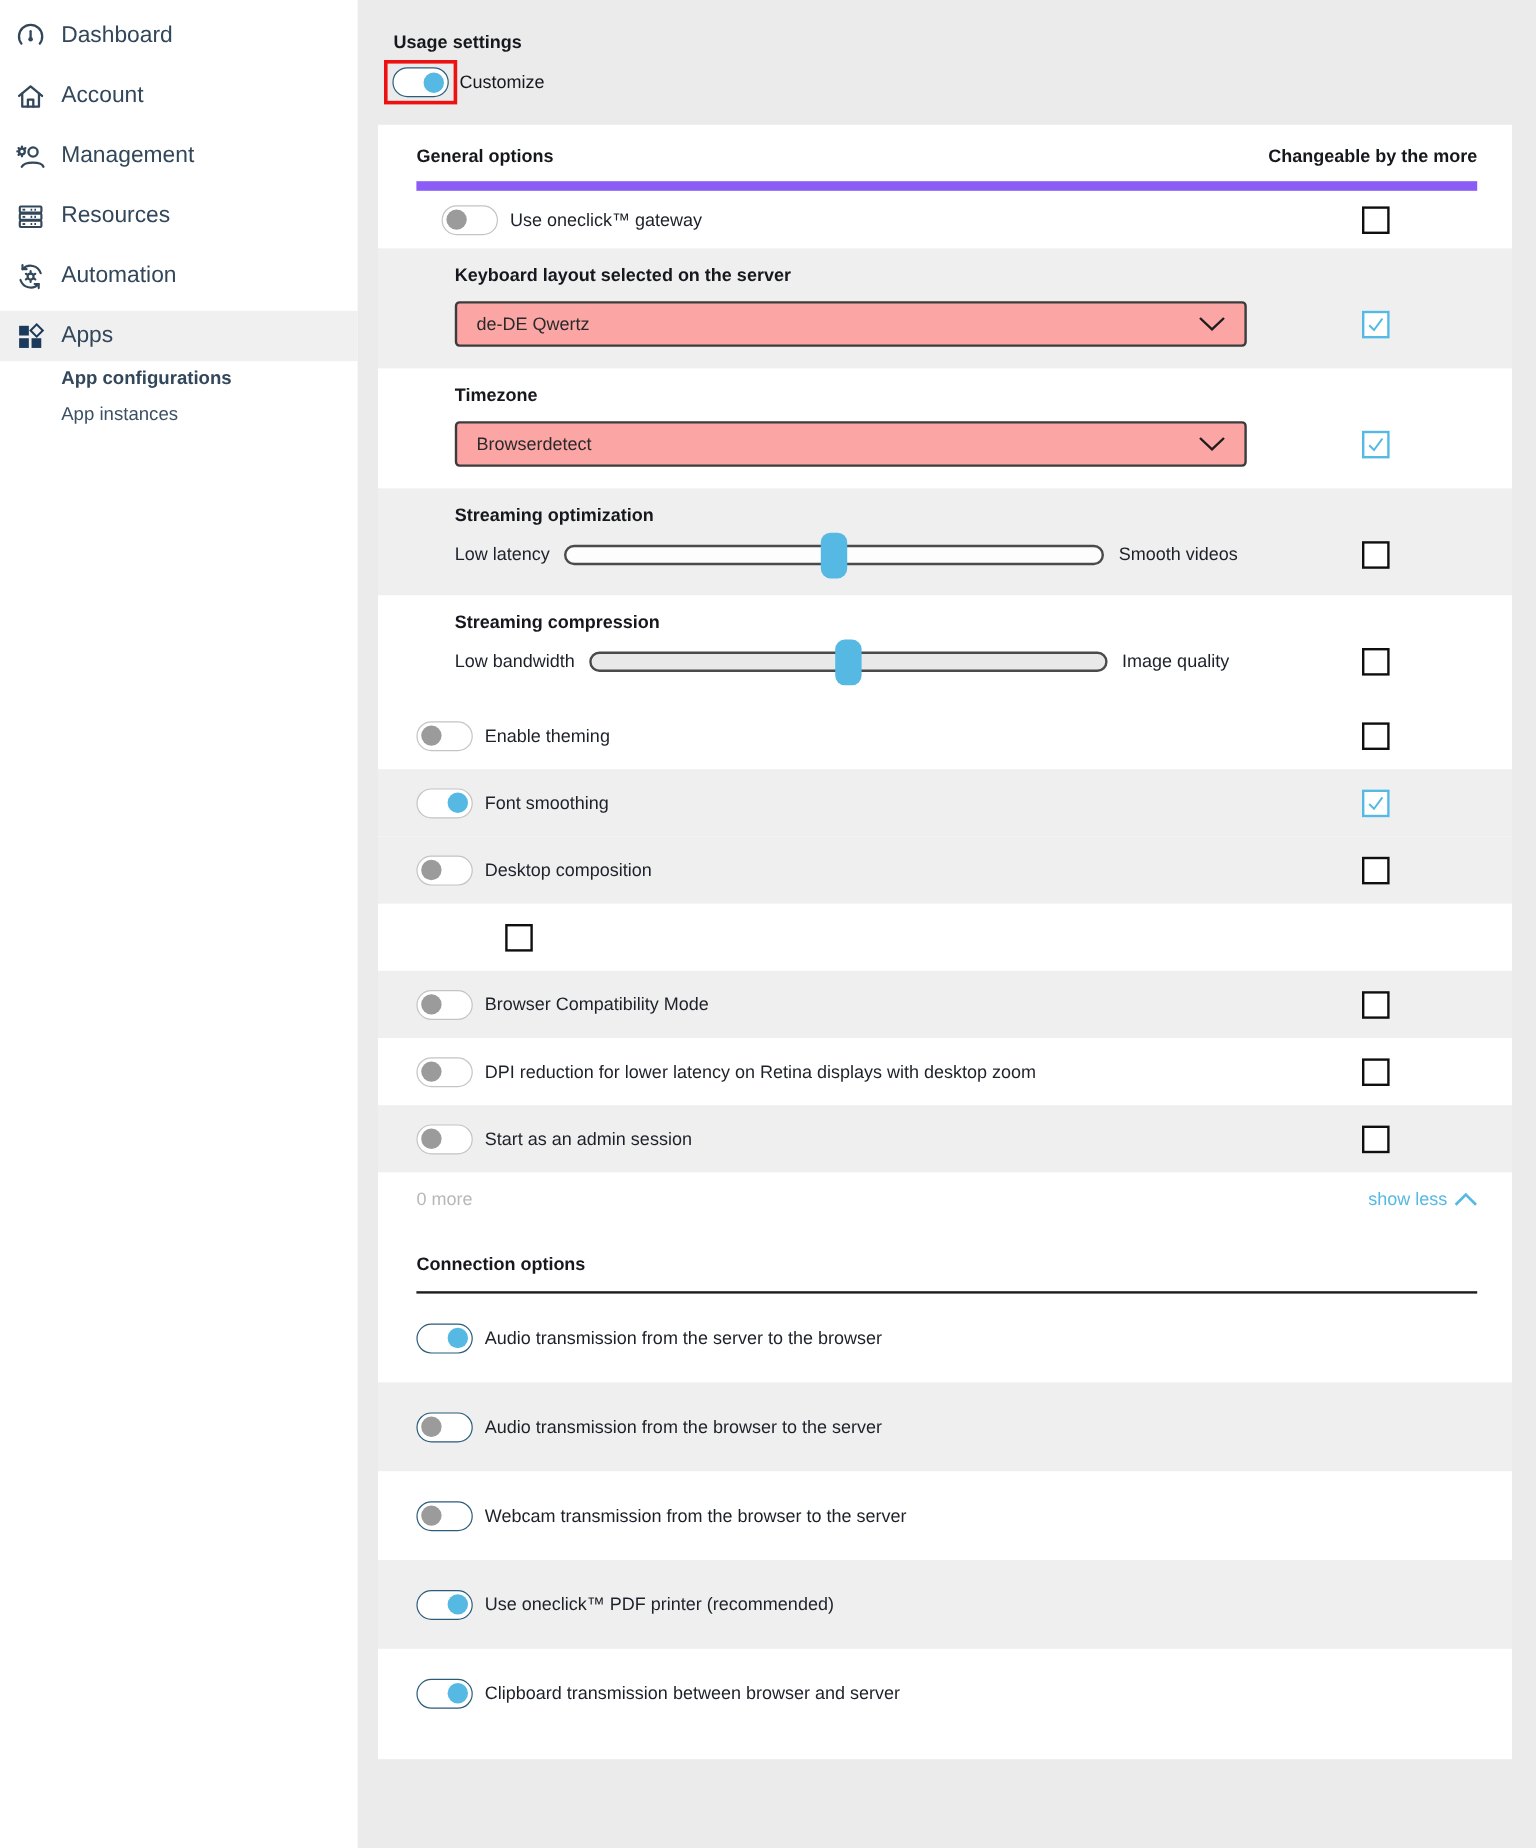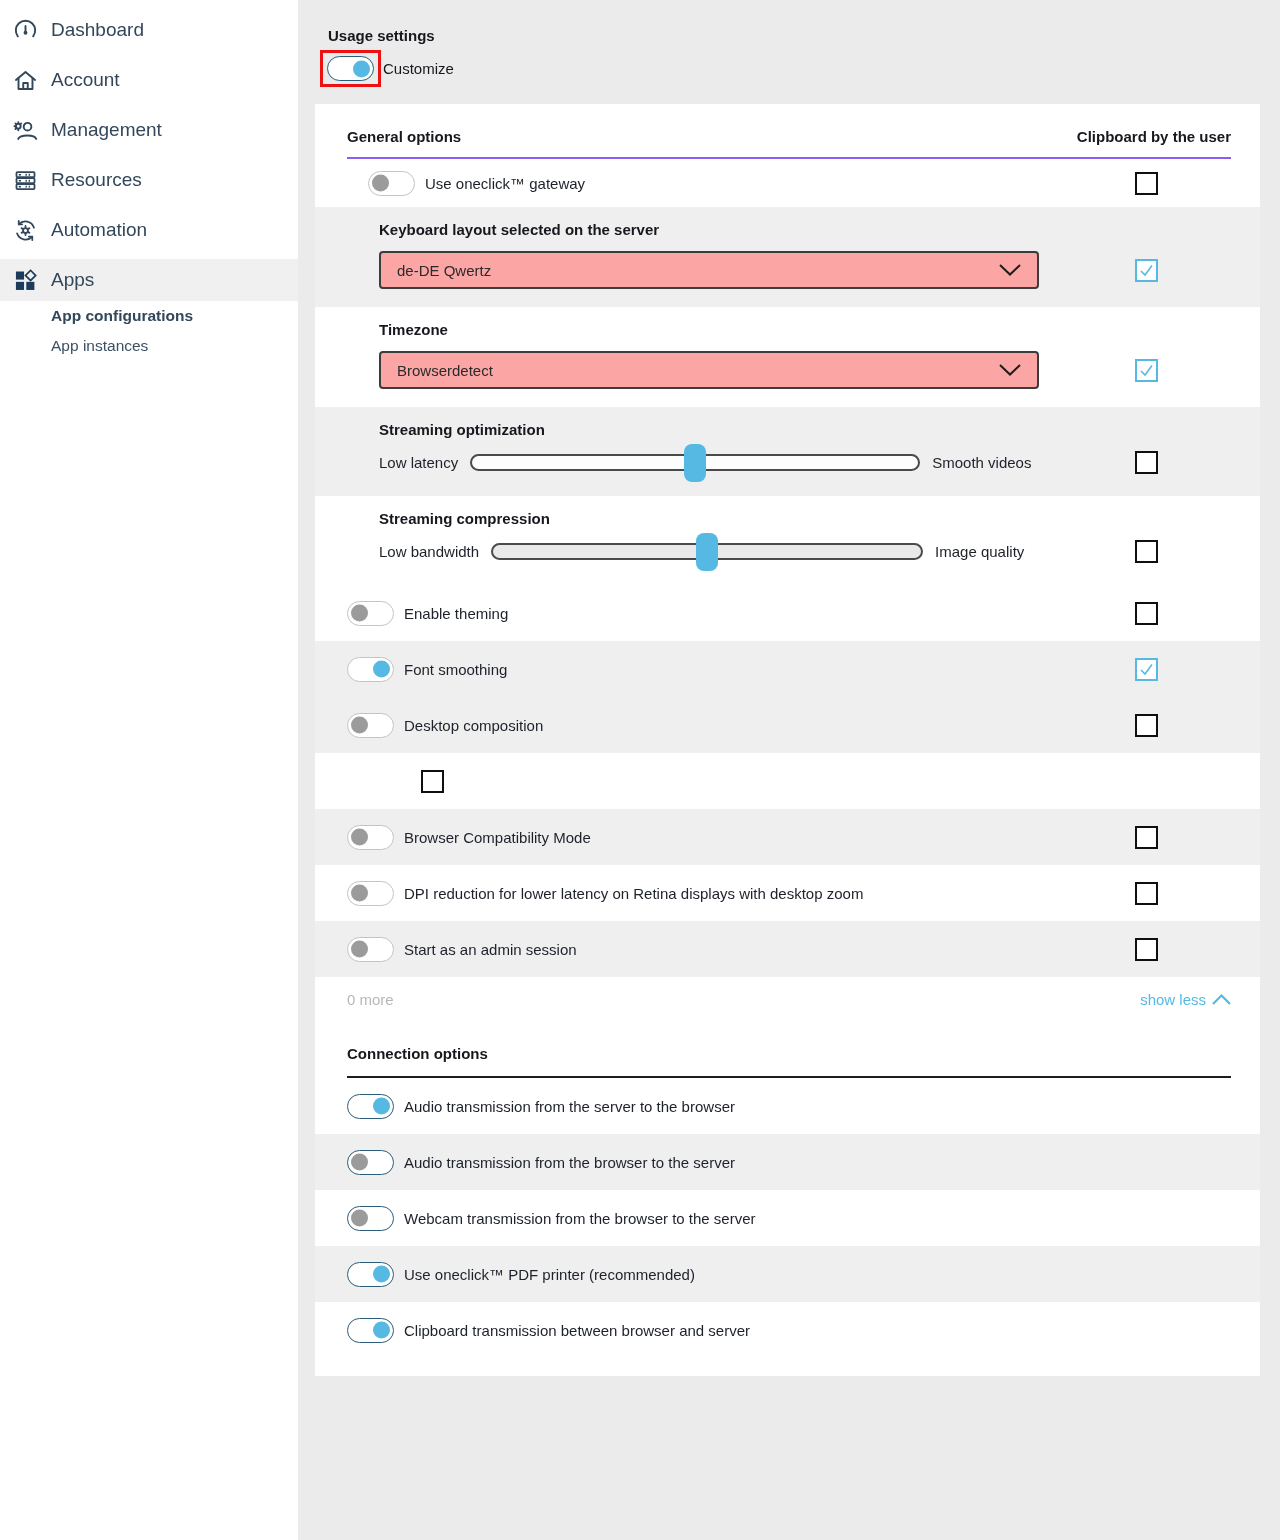--- a/index.html
+++ b/index.html
@@ -29,21 +29,21 @@
   .usage-toggle-row { display:flex; align-items:center; margin-left:5px; }
   .red-outline { display:inline-flex; align-items:center; justify-content:center;
     border:3px solid #ee1111; padding:3px 4px; background:transparent; }
   .usage-toggle-label { font-size:15px; margin-left:2px; color:#16181d; }
 
   
   .card { background:#ffffff; width:945px; margin-top:17px; padding-bottom:18px; }
   .card-header {
     display:flex; justify-content:space-between; align-items:flex-end;
     height:55px; margin:0 29px 0 32px; padding-bottom:12px;
-    border-bottom:2px solid #8b5cf6;
+    border-bottom:8px solid #8b5cf6;
     font-size:15px; font-weight:bold; color:#16181d;
   }
 
   .g-row { display:flex; align-items:center; padding:0 0 0 32px; }
   .g-row.alt { background:#efefef; }
   .row-main { flex:1; display:flex; align-items:center; min-width:0; }
   .right-col { width:170px; flex-shrink:0; display:flex; justify-content:center; align-items:center; margin-right:29px; }
 
   .toggle-row { height:56px; }
   .toggle-row.first { height:48px;margin-left:21px; }
@@ -85,21 +85,21 @@
   
   .g-footer { display:flex; justify-content:space-between; align-items:center; height:44px; padding:0 29px 0 32px; }
   .more-text { font-size:15px; color:#b8b8b8; }
   .show-less { font-size:15px; color:#55b9e4; display:flex; align-items:center; gap:6px; cursor:pointer; }
 
   
   .conn-header {
     margin:24px 29px 0 32px; padding-bottom:14px; border-bottom:2px solid #1d1d1d;
     font-size:15px; font-weight:bold; color:#16181d;
   }
-  .conn-row { height:56px; }
+  .conn-row { height:74px; }
 
   svg { display:block; }
 </style>
 </head>
 <body>
 
 <div class="app">
 
   <aside class="sidebar">
 
@@ -194,21 +194,21 @@
             <span class="knob"></span>
           </span>
       </span>
       <span class="usage-toggle-label">Customize</span>
     </div>
 
     <section class="card">
 
       <div class="card-header">
         <span>General options</span>
-        <span>Clipboard by the user</span>
+        <span>Changeable by the more</span>
       </div>
 
       <div class="g-row toggle-row first">
         <div class="row-main">
           <span class="toggle light off">
               <span class="knob"></span>
             </span>
           <span class="row-label">Use oneclick™ gateway</span>
         </div>
         <div class="right-col">

